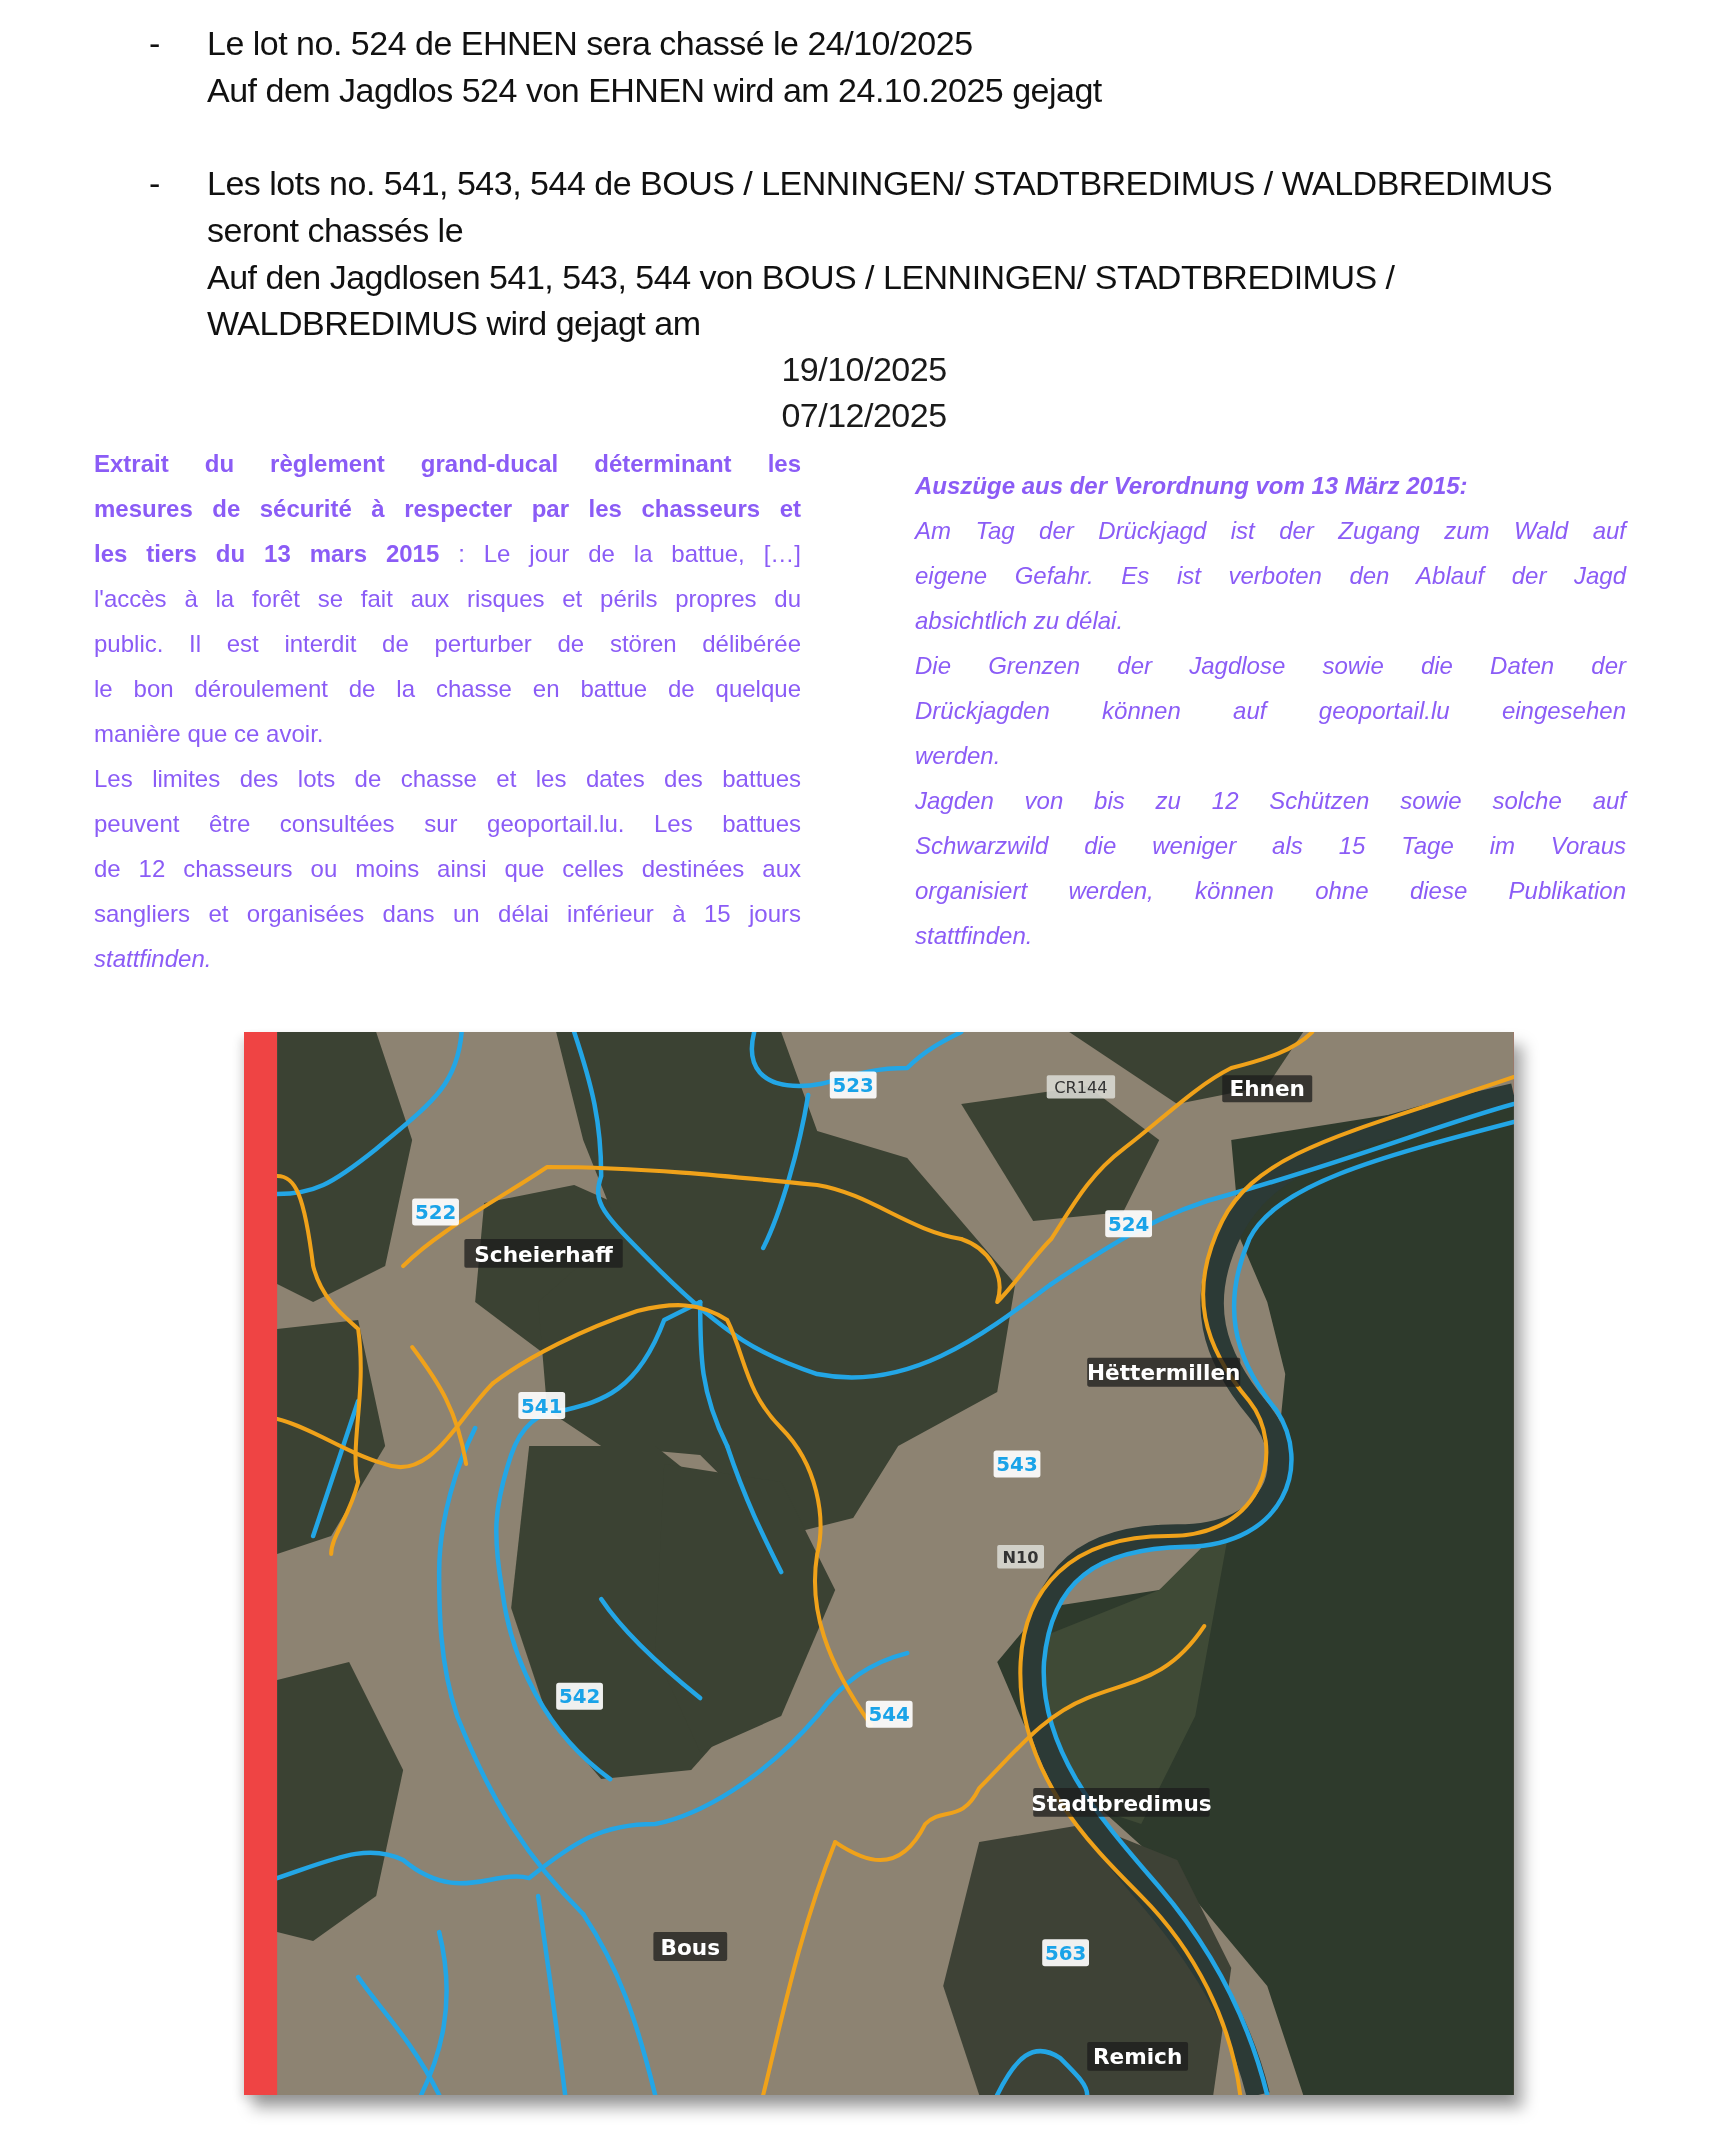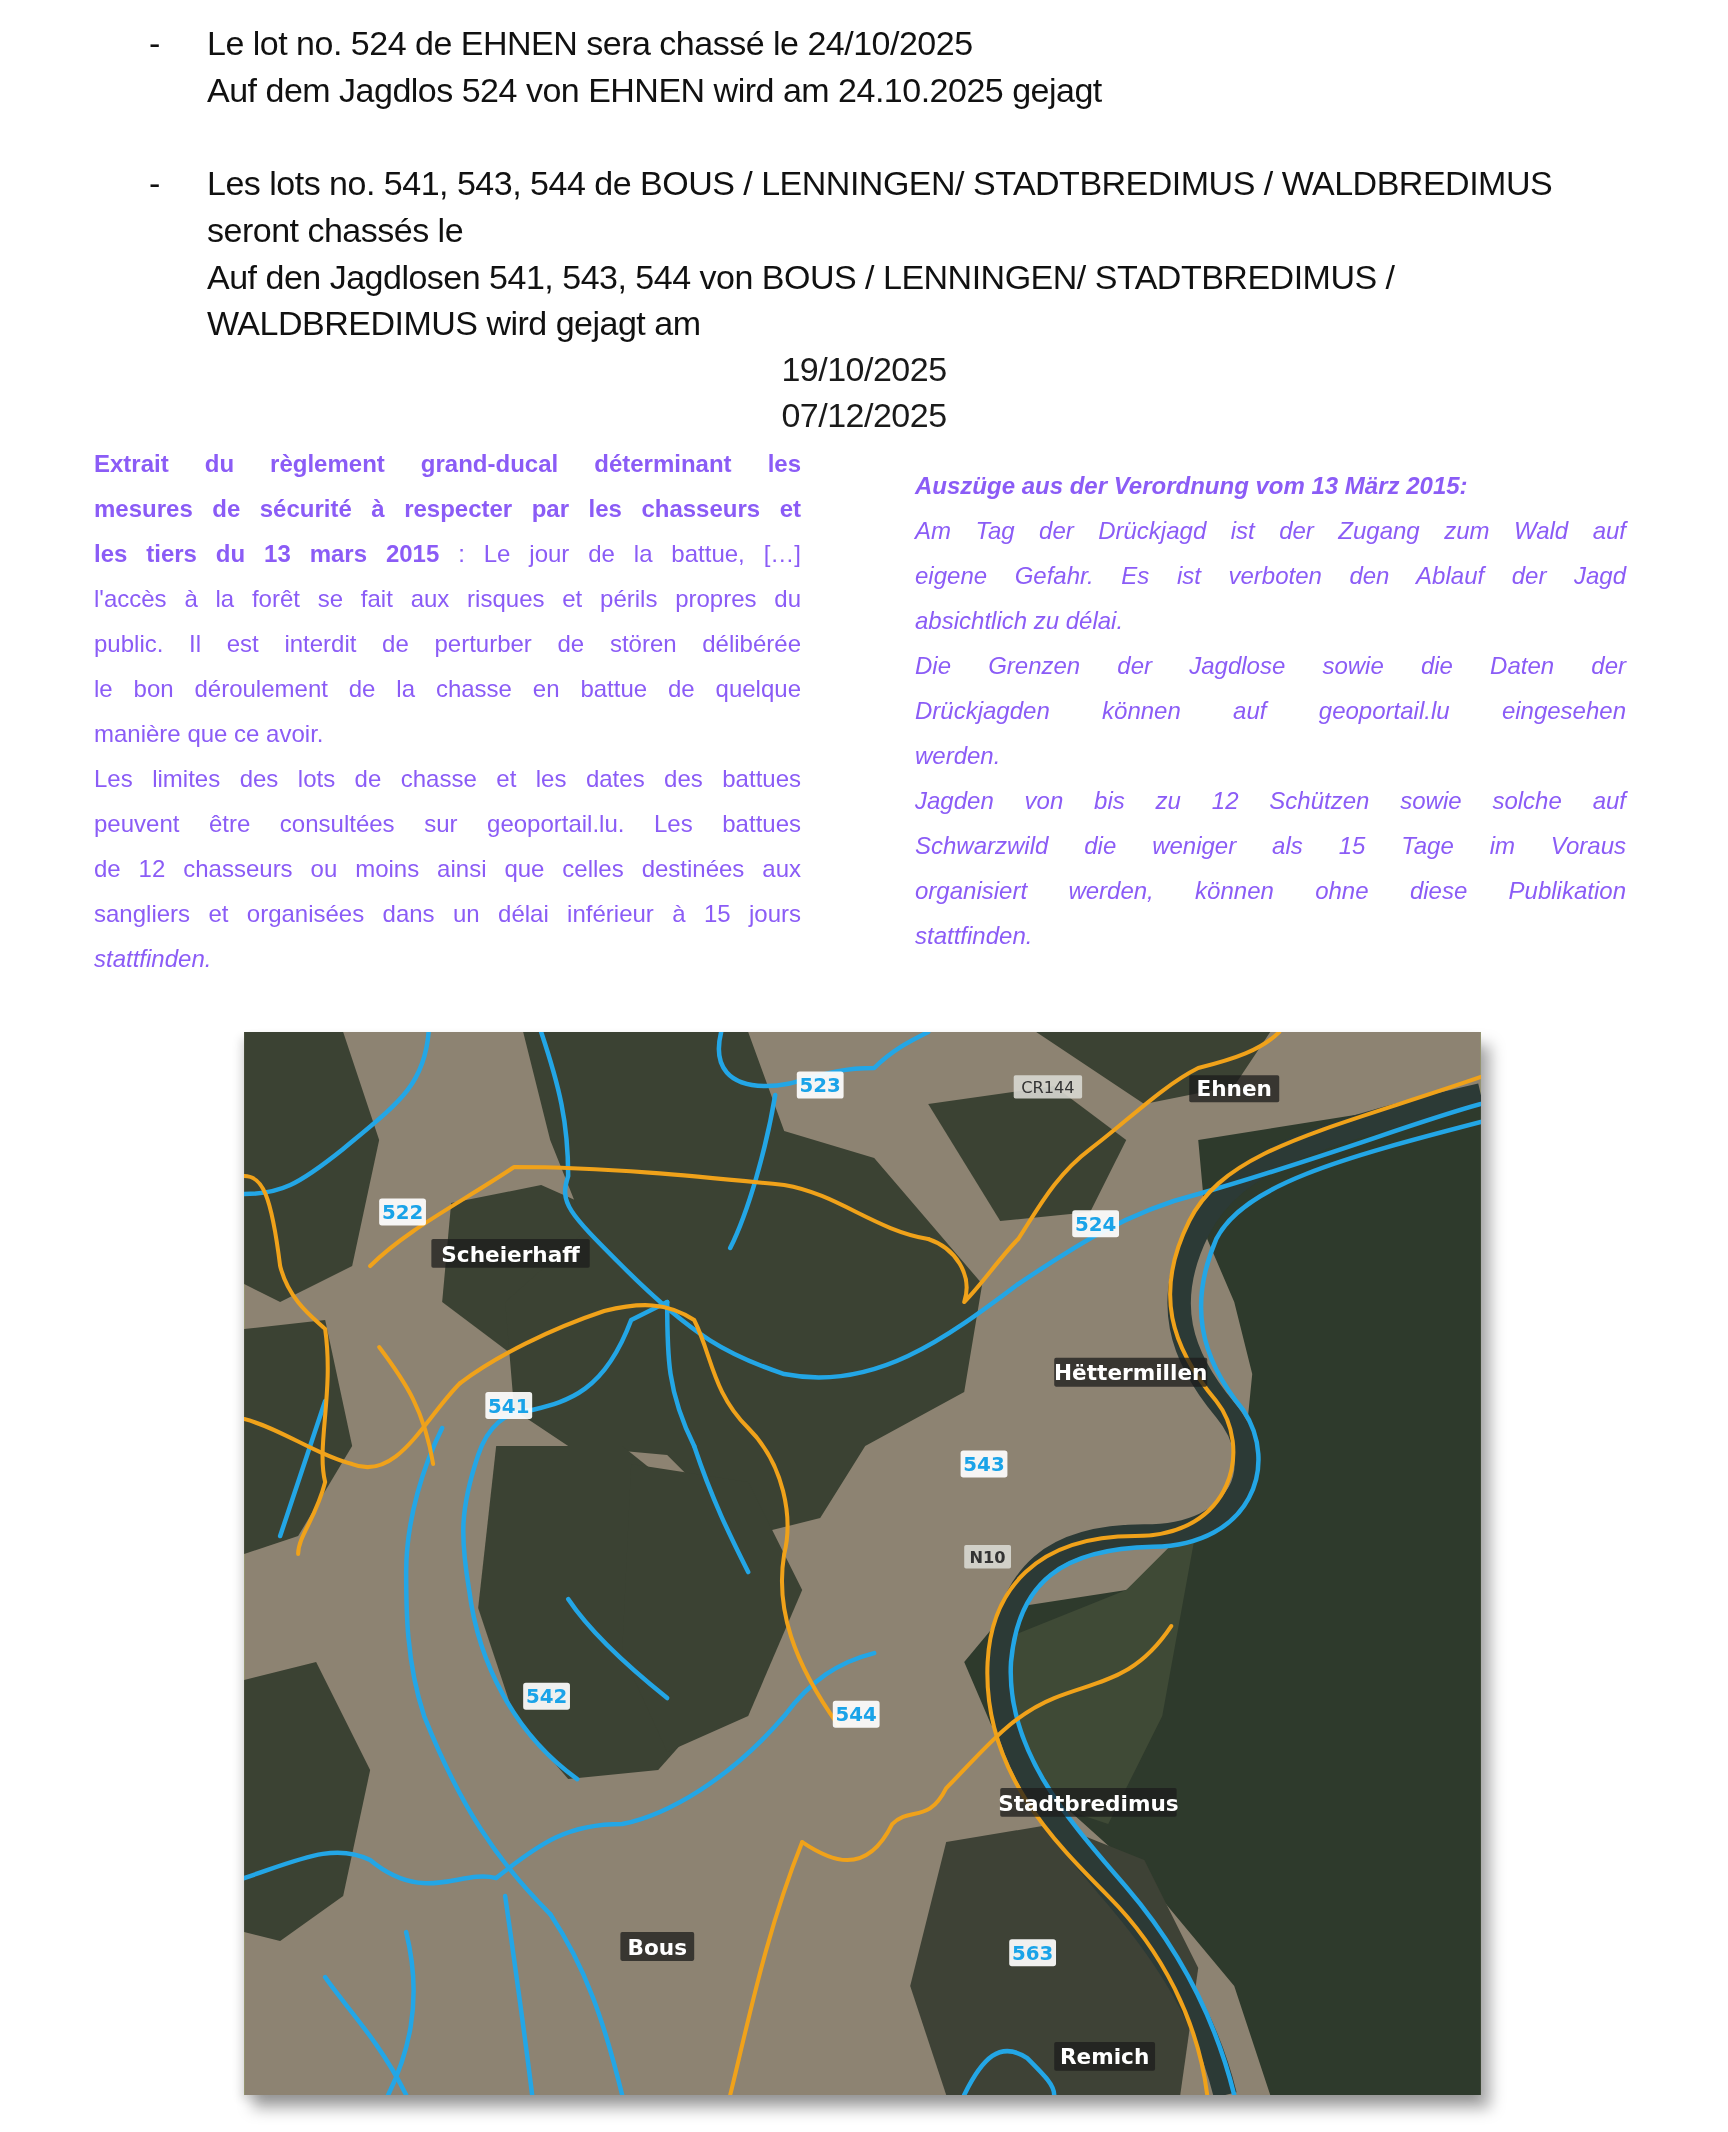--- a/index.html
+++ b/index.html
@@ -12,21 +12,21 @@
 
   .col { position: absolute; font-size: 24px; line-height: 45px; color: #8b5cf6; }
   .col-fr { left: 94px; width: 707px; top: 441px; text-align: justify; }
   .col-de { left: 915px; width: 711px; top: 463px; text-align: justify; font-style: italic; }
   .col p { margin: 0; }
   .col .jl { text-align: justify; text-align-last: justify; }
   .col .bold { font-weight: bold; }
 
   .map-frame { position: absolute; left: 244px; top: 1032px; width: 1237px; height: 1063px;
                box-shadow: 9px 12.6px 14.4px rgba(0,0,0,0.35), -3.6px 5.4px 9px rgba(0,0,0,0.12);
-               overflow: hidden; background: #bef264; }
+               overflow: hidden; background: #ef4444; padding-left: 33px; }
   .map-frame svg { display: block; }
   .lbl-lot { font-family: "DejaVu Sans", sans-serif; font-weight: bold; font-size: 22px; fill: #1aa3e8; }
   .lbl-lot-bg { fill: #ffffff; fill-opacity: 0.92; }
   .lbl-place { font-family: "DejaVu Sans", sans-serif; font-weight: bold; font-size: 24px; fill: #ffffff; }
   .lbl-place-bg { fill: #1c1c1c; fill-opacity: 0.75; }
   .lbl-road { font-family: "DejaVu Sans", sans-serif; font-size: 18px; fill: #333; }
   .lbl-road-bg { fill: #d8d8d2; fill-opacity: 0.9; }
   .ln-blue { fill: none; stroke: #23a6e6; stroke-width: 5; stroke-linejoin: round; stroke-linecap: round; }
   .ln-orange { fill: none; stroke: #f0a21a; stroke-width: 4.5; stroke-linejoin: round; stroke-linecap: round; }
 </style>

